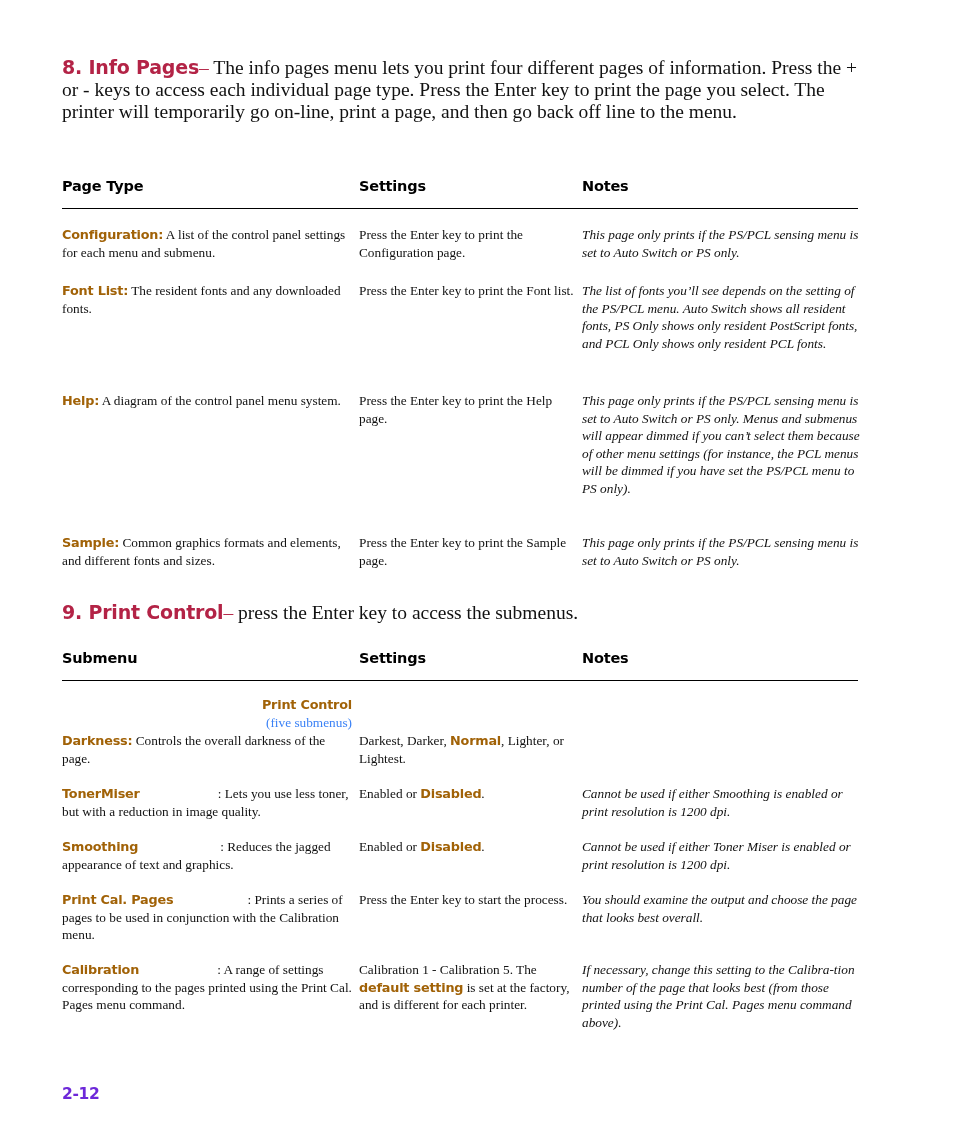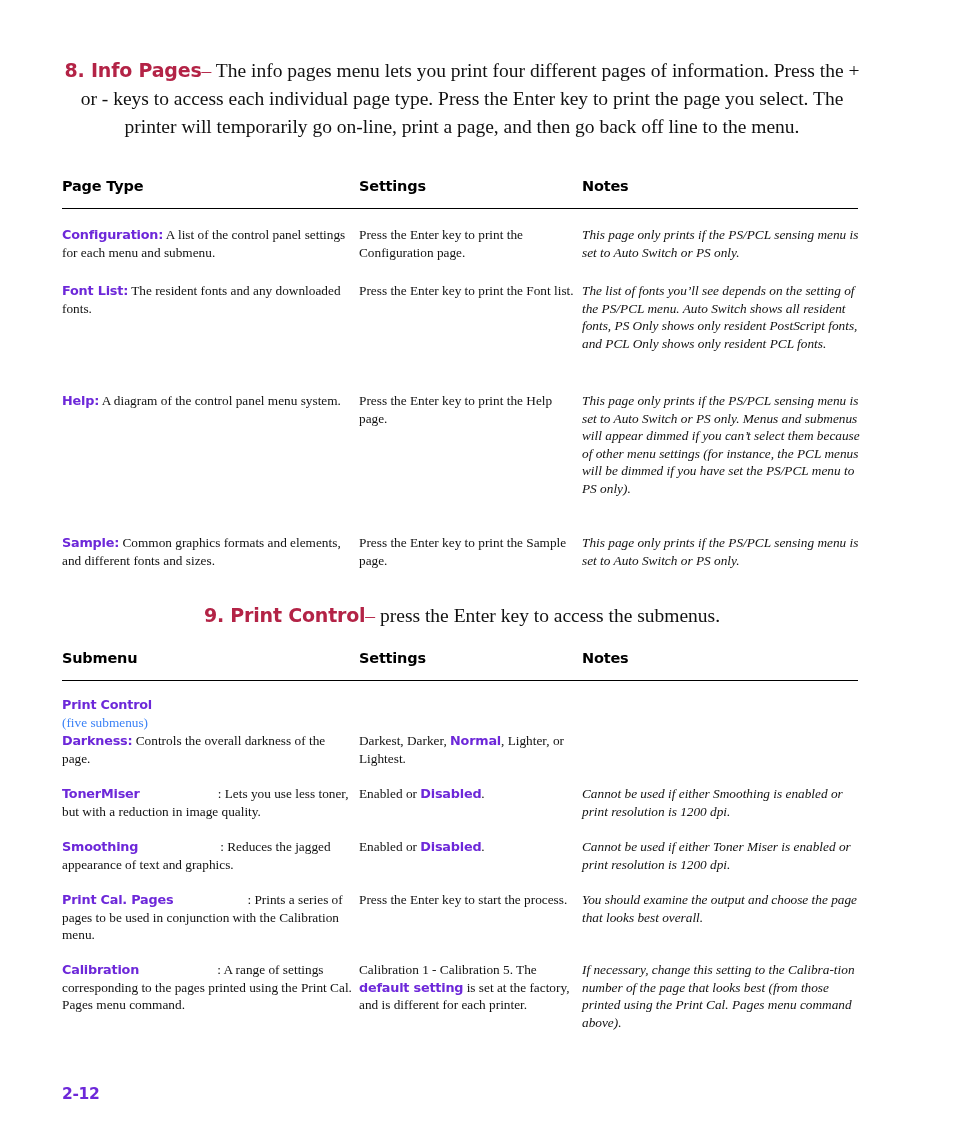--- a/index.html
+++ b/index.html
@@ -24,23 +24,22 @@
     overflow: hidden;
   }
 
   
   .section-head {
     position: absolute;
     left: 62px;
     width: 800px;
     font-family: "Liberation Serif", serif;
     font-size: 19.5px;
-    line-height: 28px;
+    line-height: 22px;
     color: #000000;
-    text-align: center;
   }
   .section-head .num {
     font-family: "DejaVu Sans", sans-serif;
     font-weight: bold;
     font-size: 19px;
     color: #B32346;
     letter-spacing: -0.2px;
   }
   .section-head .dash {
     color: #B32346;
@@ -106,21 +105,21 @@
   }
   .cell.c1 { left: 0px;   width: 290px; }
   .cell.c2 { left: 297px; width: 215px; }
   .cell.c3 { left: 520px; width: 278px; font-style: italic; }
 
   .cell b, .lead {
     font-family: "DejaVu Sans", sans-serif;
     font-weight: bold;
     font-size: 12.8px;
     letter-spacing: -0.2px;
-    color: #6d28d9;
+    color: #a16207;
   }
   .tm-gap { display: inline-block; width: 78px; }
   .tm-gap-sm { display: inline-block; width: 74px; }
   .tm-gap-lg { display: inline-block; width: 82px; }
 
   .subhead-note {
     font-family: "Liberation Serif", serif;
     font-size: 13.3px;
     line-height: 17px;
     color: #3b82f6;
@@ -194,21 +193,21 @@
 
     <div class="thead">
       <div class="th c1">Submenu</div>
       <div class="th c2">Settings</div>
       <div class="th c3">Notes</div>
     </div>
     <div class="rule"></div>
 
     <div class="rows">
 
-      <div class="row" style="height:36px; margin-top:15px;">
+      <div class="row" style="height:36px; margin-top:15px;text-align:right;">
         <div class="cell c1">
           <b>Print Control</b><br>
           <span class="subhead-note">(five submenus)</span>
         </div>
       </div>
 
       <div class="row" style="height:53px;">
         <div class="cell c1"><b>Darkness:</b><span> Controls the overall darkness of the page.</span></div>
         <div class="cell c2"><span>Darkest, Darker, </span><b>Normal</b><span>, Lighter, or Lightest.</span></div>
         <div class="cell c3"></div>

